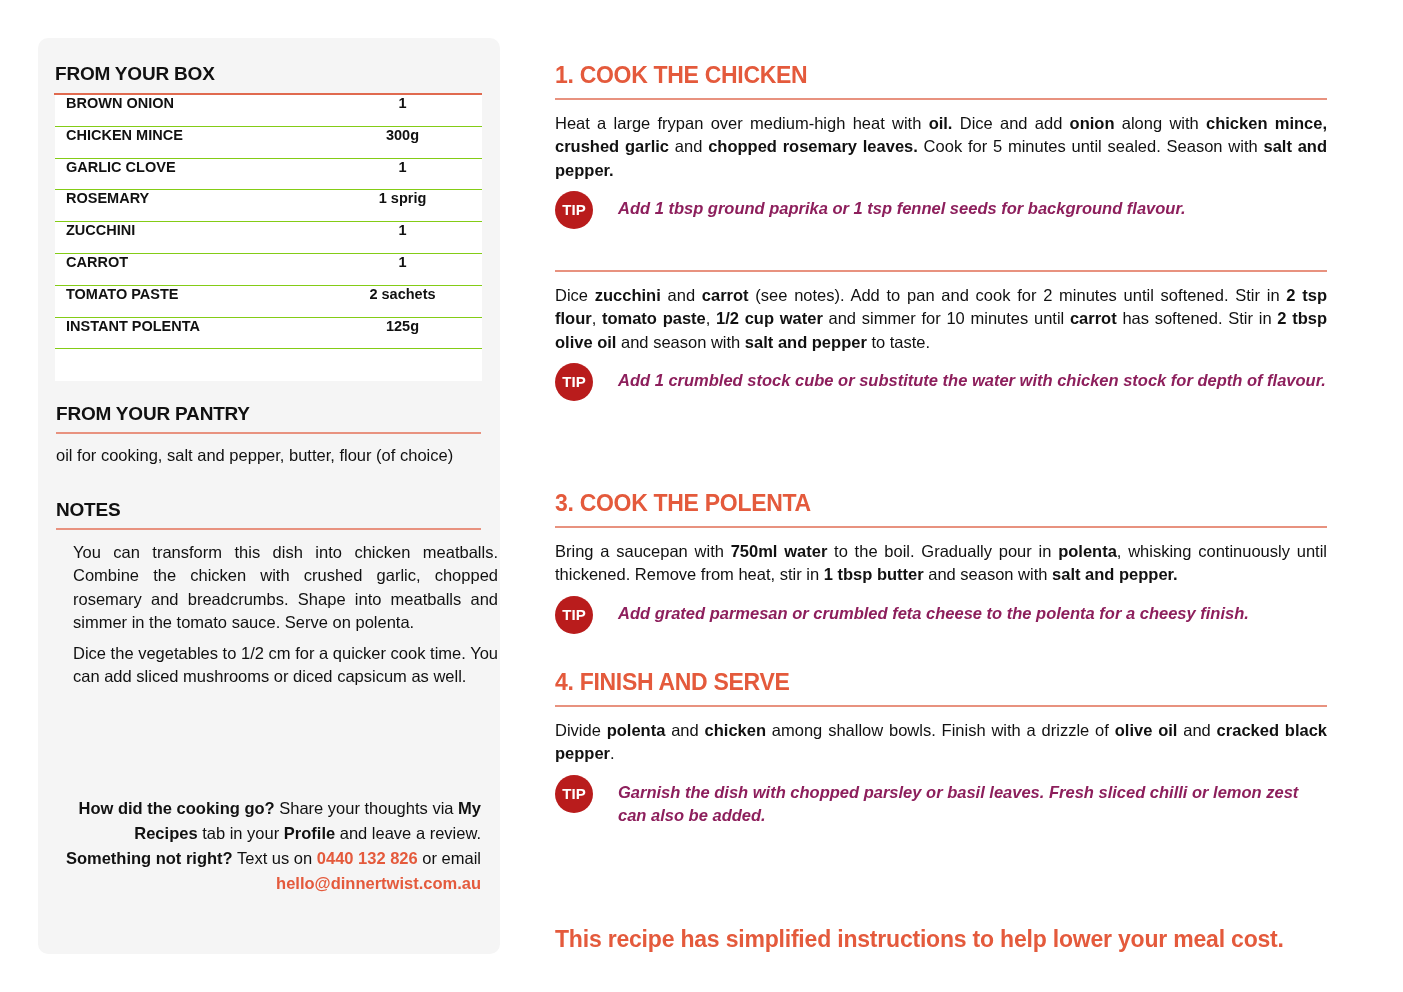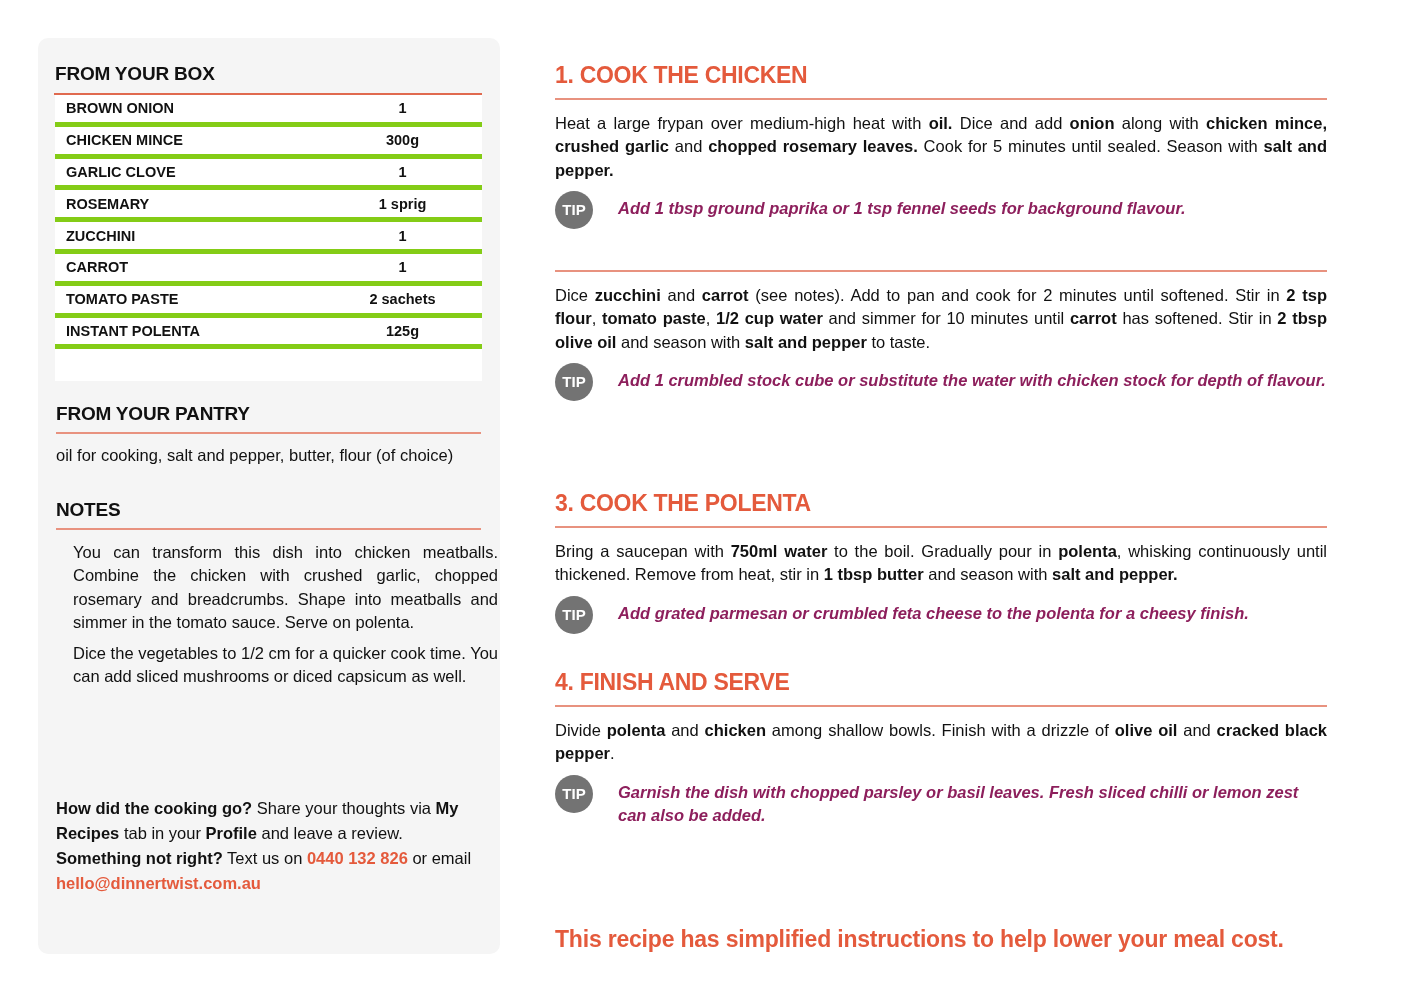--- a/index.html
+++ b/index.html
@@ -11,45 +11,45 @@
       background: #f5f5f5; border-radius: 10px;
     }
     .box-title {
       position: absolute; left: 17px; top: 25px; font-size: 19px; font-weight: 700; letter-spacing: -0.2px; text-align: right;
     }
     .box-rule { position: absolute; left: 16px; top: 55px; width: 428px; height: 2px; background: #e06a4f; }
     .ing-card {
       position: absolute; left: 17px; top: 57px; width: 427px; height: 286px; background: #ffffff;
     }
     .ing-row {
-      height: 31.8px; border-bottom: 5px solid #84cc16; display: flex; align-items: center;
+      height: 31.8px; border-bottom: 1px solid #84cc16; display: flex; 
       font-size: 14.5px; font-weight: 700;
     }
     .ing-name { width: 300px; padding-left: 11px; }
     .ing-qty { width: 95px; text-align: center; }
 
     .section-title { position: absolute; left: 18px; font-size: 19px; font-weight: 700; letter-spacing: -0.2px; }
     .section-rule { position: absolute; left: 18px; width: 425px; height: 2px; background: #e8927f; }
     .pantry-text { position: absolute; left: 18px; top: 408px; width: 430px; font-size: 16.5px; }
     .notes { position: absolute; left: 35px; top: 503px; width: 425px; font-size: 16.5px; line-height: 23.3px; text-align: justify; }
     .notes p { margin-bottom: 8px; }
 
-    .feedback { position: absolute; left: 18px; top: 758px; width: 425px; font-size: 16.5px; line-height: 25px; }
+    .feedback { position: absolute; left: 18px; top: 758px; width: 425px; font-size: 16.5px; line-height: 25px; text-align: right; }
     .feedback b { font-weight: 700; }
     .accent-link { color: #e45a3c; font-weight: 700; text-decoration: none; }
 
     .step { position: absolute; left: 555px; width: 772px; }
     .step-title { font-size: 23px; font-weight: 700; color: #e45a3c; letter-spacing: -0.3px; line-height: 30px; }
     .step-rule { height: 2px; background: #e8927f; margin-top: 8px; }
     .step-body { margin-top: 12px; font-size: 16.5px; line-height: 23.3px; text-align: justify; }
     .step-body b { font-weight: 700; }
     .tip { display: flex; align-items: flex-start; margin-top: 15px; }
     .tip-badge {
       flex: 0 0 auto; width: 38px; height: 38px; border-radius: 50%;
-      background: #737373; color: #ffffff; font-size: 15px; font-weight: 700;
+      background: #b91c1c; color: #ffffff; font-size: 15px; font-weight: 700;
       display: flex; align-items: center; justify-content: center; margin-top: -6px;
     }
     .tip-text {
       margin-left: 25px; font-size: 16.5px; line-height: 23.3px; font-style: italic; font-weight: 700; color: #8d1f5c;
     }
     .footer-note {
       position: absolute; left: 555px; top: 926px; font-size: 23px; font-weight: 700; color: #e45a3c; letter-spacing: -0.2px;
     }
   </style>
 </head>

